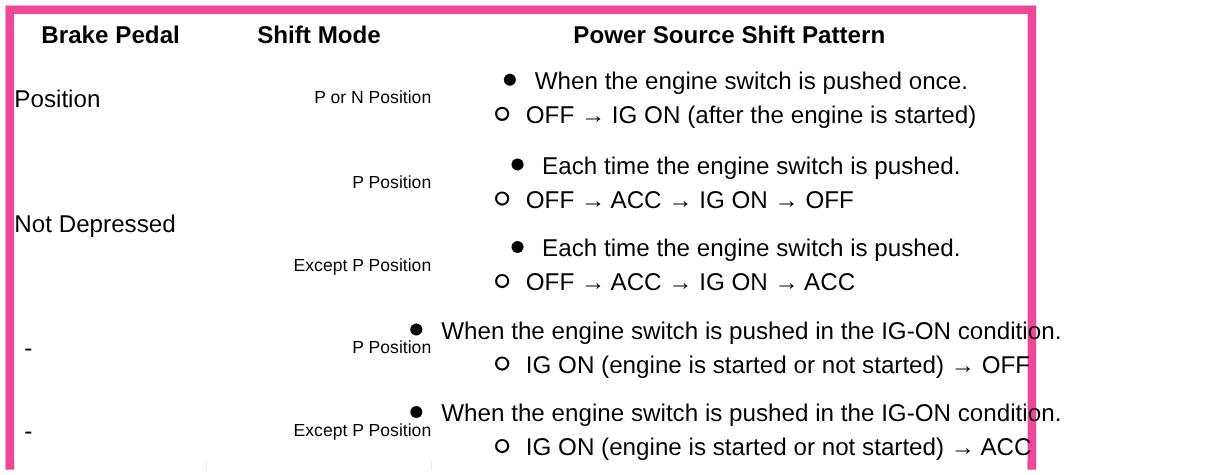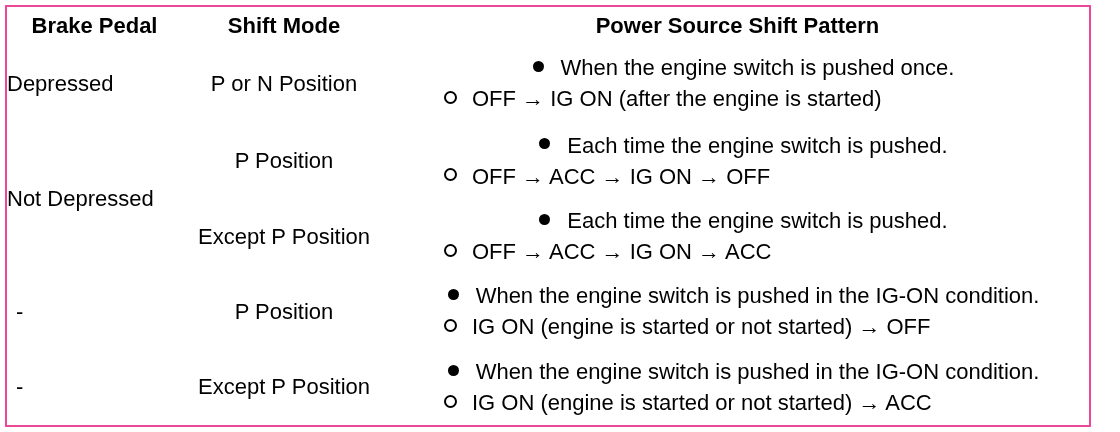--- a/index.html
+++ b/index.html
@@ -12,24 +12,24 @@
     height: 432px;
     font-family: "Liberation Sans", sans-serif;
     color: #000000;
     overflow: hidden;
   }
 
   #table-wrap {
     position: absolute;
     left: 5px;
     top: 5px;
-    width: 1086px;
+    width: 937px;
     height: 422px;
     box-sizing: border-box;
-    border: 2px solid #ec4899;
+    border: 8px solid #ec4899;
     background: #ffffff;
   }
 
   table.spec-table {
     width: 100%;
     height: 100%;
     border-collapse: collapse;
     table-layout: fixed;
   }
 
@@ -70,22 +70,22 @@
     font-size: 22px;
     text-align: left;
     padding-left: 9px;
     vertical-align: middle;
   }
   .cell-cond.dash {
     vertical-align: middle;
     padding-left: 9px;
   }
   .cell-lever {
-    font-size: 22px;
-    text-align: center;
+    font-size: 16px;
+    text-align: right;
     padding-left: 10px;
     vertical-align: middle;
   }
 
   .cell-pattern {
     padding: 0 0 0 14px;
     vertical-align: middle;
     font-size: 22px;
   }
 
@@ -139,21 +139,21 @@
     </colgroup>
     <tbody>
 
       <tr class="header-row">
         <td class="hdr sep-r-thick sep-b-thick">Brake Pedal</td>
         <td class="hdr sep-r-thick sep-b-thick">Shift Mode</td>
         <td class="hdr sep-b-thick">Power Source Shift Pattern</td>
       </tr>
 
       <tr class="body-row body-row-first">
-        <td class="cell-cond sep-r-thick sep-b-thick">Depressed</td>
+        <td class="cell-cond sep-r-thick sep-b-thick">Position</td>
         <td class="cell-lever sep-r-thick sep-b-thick">P or N Position</td>
         <td class="cell-pattern sep-b-thick">
           <div class="bullet-line lvl1">
             <span class="mark"><span class="mark-dot"></span></span>
             <span class="txt">When the engine switch is pushed once.</span>
           </div>
           <div class="bullet-line lvl2">
             <span class="mark"><span class="mark-ring"></span></span>
             <span class="txt">OFF → IG ON (after the engine is started)</span>
           </div>

